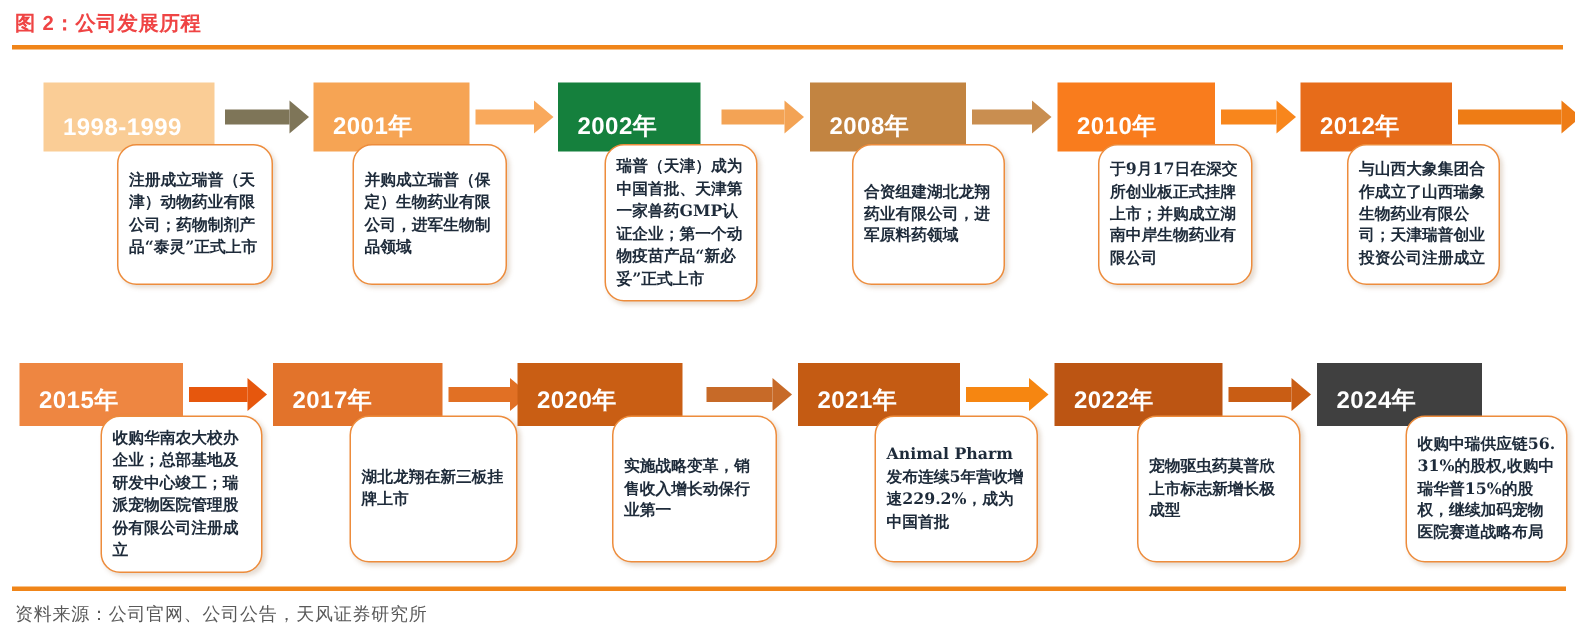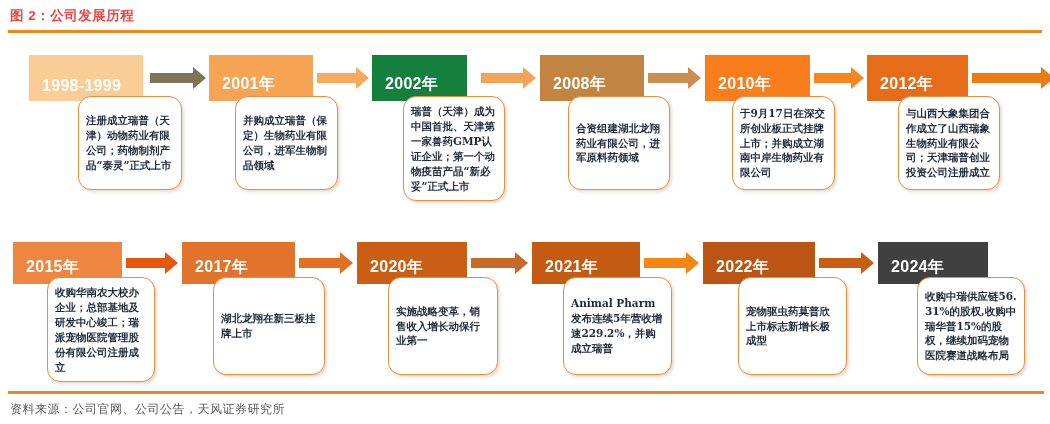--- a/index.html
+++ b/index.html
@@ -30,21 +30,21 @@
     box-sizing:border-box;display:flex;align-items:center;justify-content:center;
     padding:7px 7px;z-index:2;
     box-shadow:2px 2px 3px rgba(160,120,80,.25);
   }
   .db p{
     margin:0;font-size:10.5px;line-height:1.42;font-weight:bold;color:#1E2B3A;
     font-family:"DejaVu Serif","Liberation Serif",serif;
     text-align:left;word-break:break-all;
   }
   .r1box{top:96px;min-height:94px;}
-  .r2box{top:277px;min-height:98px;}
+  .r2box{top:277px;min-height:98px;margin-left:20px;}
   
   .arrow{position:absolute;height:22px;--ac:#F08519;z-index:0;}
   .arrow .shaft{
     position:absolute;left:0;top:6px;height:10px;width:calc(100% - 13px);
     background:var(--ac);display:block;
   }
   .arrow .head{
     position:absolute;right:0;top:0;width:0;height:0;display:block;
     border-top:11px solid transparent;border-bottom:11px solid transparent;
     border-left:13px solid var(--ac);
@@ -139,40 +139,40 @@
     <span>2017年</span>
   </div>
 <div class="arrow r2" style="left: 299px; width: 54px; --ac: #E17024;">
     <i class="shaft"></i>
     <i class="head"></i>
   </div>
 <div class="db r2box" style="left:213px;width:112px">
     <p>湖北龙翔在新三板挂牌上市</p>
   </div>
 
-<div class="yb" style="left: 357px; top: 242px; width: 110px; height: 42px; background: rgb(201, 94, 20);">
+<div class="yb" style="left: 345px; top: 242px; width: 110px; height: 42px; background: rgb(201, 94, 20);">
     <span>2020年</span>
   </div>
 <div class="arrow r2" style="left: 471px; width: 57px; --ac: #C76A28;">
     <i class="shaft"></i>
     <i class="head"></i>
   </div>
 <div class="db r2box" style="left:388px;width:110px">
     <p>实施战略变革，销售收入增长动保行业第一</p>
   </div>
 
 <div class="yb" style="left: 532px; top: 242px; width: 108px; height: 42px; background: rgb(196, 91, 19);">
     <span>2021年</span>
   </div>
 <div class="arrow r2" style="left: 644px; width: 55px; --ac: #F68611;">
     <i class="shaft"></i>
     <i class="head"></i>
   </div>
 <div class="db r2box" style="left:563px;width:109px">
-    <p>Animal Pharm发布连续5年营收增速229.2%，并购成立瑞普</p>
+    <p>Animal Pharm发布连续5年营收增速229.2%，成为中国首批</p>
   </div>
 
 <div class="yb" style="left: 703px; top: 242px; width: 112px; height: 42px; background: rgb(188, 85, 19);">
     <span>2022年</span>
   </div>
 <div class="arrow r2" style="left: 819px; width: 55px; --ac: #C95D14;">
     <i class="shaft"></i>
     <i class="head"></i>
   </div>
 <div class="db r2box" style="left:738px;width:109px">

